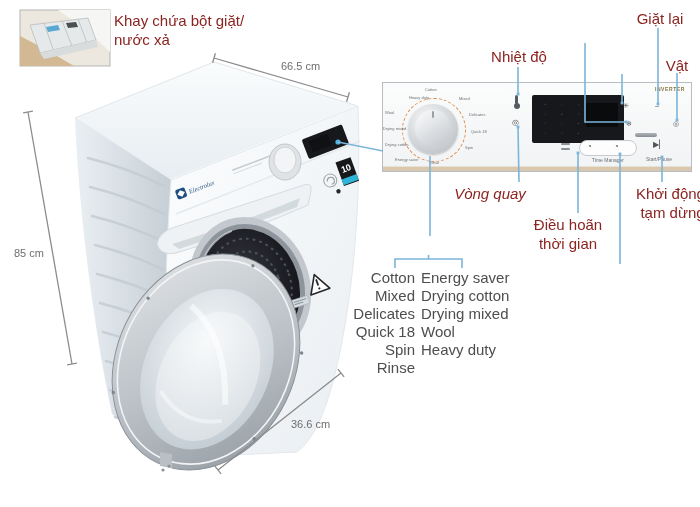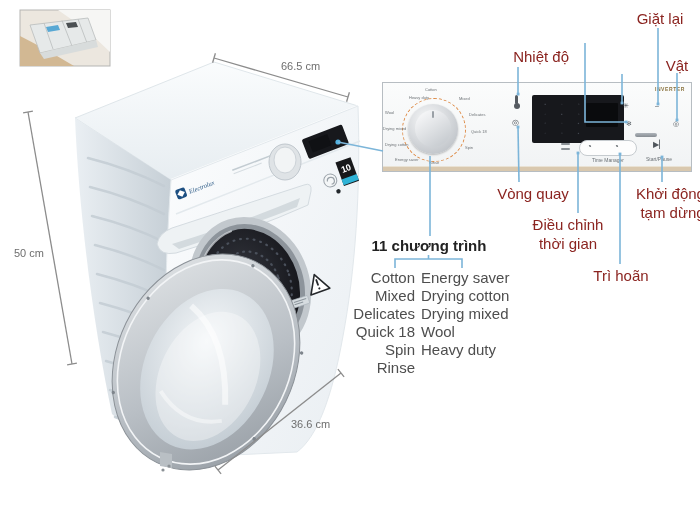--- a/index.html
+++ b/index.html
@@ -279,36 +279,36 @@
       <rect x="656.6" y="102.6" width="2.8" height="2.8"></rect>
         <rect x="620.6" y="101.6" width="2.8" height="2.8"></rect>
       <rect x="675.6" y="118.6" width="2.8" height="2.8"></rect>
         <rect x="516.6" y="125.6" width="2.8" height="2.8"></rect>
       <rect x="576.6" y="151.6" width="2.8" height="2.8"></rect>
         <rect x="618.6" y="152.6" width="2.8" height="2.8"></rect>
       <rect x="660.6" y="155.6" width="2.8" height="2.8"></rect>
     </g>
   </svg>
 
+  <div class="lbl" style="left:114px;top:11px;">Khay chứa bột giặt/
+nước xả</div>
 
   <div class="dim" style="left:281px;top:60px;">66.5 cm</div>
-  <div class="dim" style="left:14px;top:247px;">50 cm</div>
+  <div class="dim" style="left:14px;top:247px;">85 cm</div>
   <div class="dim" style="left:291px;top:418px;">36.6 cm</div>
 
-  <div class="lbl c" style="left:469px;top:47px;width:100px;text-align:right;">Nhiệt độ</div>
+  <div class="lbl c" style="left:469px;top:47px;width:100px;">Nhiệt độ</div>
   <div class="lbl c" style="left:610px;top:9px;width:100px;">Giặt lại</div>
   <div class="lbl c" style="left:637px;top:56px;width:80px;">Vật</div>
-  <div class="lbl c" style="left:483px;top:184px;width:100px;">Vòng quay</div>
-  <div class="lbl c" style="left:518px;top:215px;width:100px;">Điều chỉnh
+  <div class="lbl c" style="left:440px;top:184px;width:100px;font-style:italic;">Vòng quay</div>
+  <div class="lbl c" style="left:518px;top:215px;width:100px;">Điều hoãn
 thời gian</div>
-  <div class="lbl c" style="left:571px;top:266px;width:100px;">Trì hoãn</div>
   <div class="lbl c" style="left:625px;top:184px;width:95px;">Khởi động/
 tạm dừng</div>
 
-  <div class="prog-head">11 chương trình</div>
   <div class="prog-col" id="prog-col1">
     <div>Cotton</div>
     <div>Mixed</div>
     <div>Delicates</div>
     <div>Quick 18</div>
     <div>Spin</div>
     <div>Rinse</div>
   </div>
   <div class="prog-col" id="prog-col2">
     <div>Energy saver</div>

